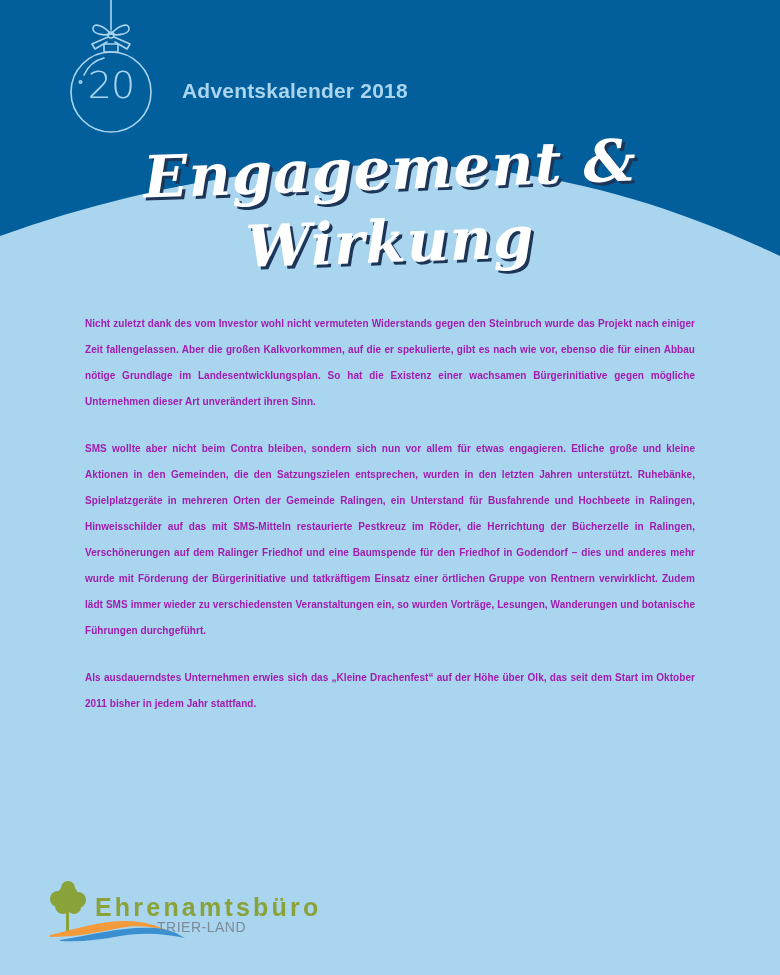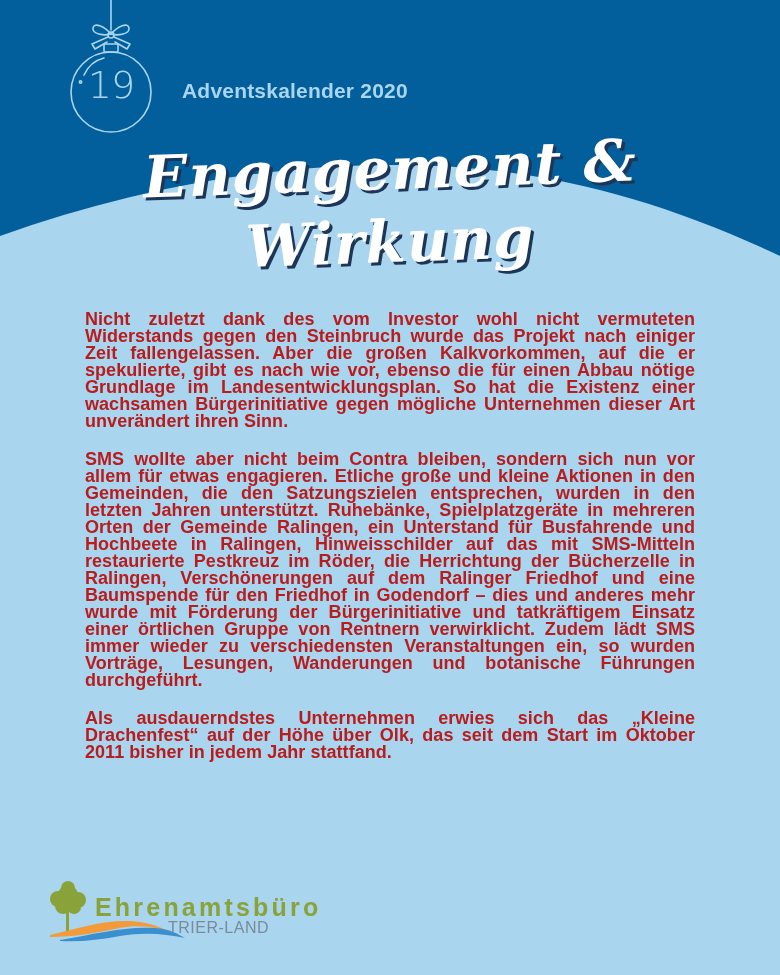--- a/index.html
+++ b/index.html
@@ -22,32 +22,32 @@
   .script-title {
     position: absolute; left: 0; width: 780px; text-align: center;
     font-family: "DejaVu Serif", serif; font-style: italic; font-weight: bold;
     color: #ffffff; line-height: 1;
     text-shadow: 3px 3px 0 #1d3557;
   }
   .script-title.l1 { top: 140px; font-size: 58px; letter-spacing: 1px; transform: rotate(-2deg); }
   .script-title.l2 { top: 213px; font-size: 58px; letter-spacing: 1px; transform: rotate(-2deg); }
   .body-text {
     position: absolute; left: 85px; width: 610px; top: 311px;
-    font-size: 18px; font-weight: bold; color: #b91c1c;
-    line-height: 17px; text-align: justify; letter-spacing: 0.05px;
+    font-size: 10px; font-weight: bold; color: #a21caf;
+    line-height: 26px; text-align: justify; letter-spacing: 0.05px;
   }
   .body-text p { margin: 0 0 21.1px 0; }
   .logo { position: absolute; left: 44px; top: 880px; width: 240px; height: 65px; }
   .logo-name {
     position: absolute; left: 95px; top: 893px;
     font-size: 25px; font-weight: bold; color: #8aa23a; letter-spacing: 3.2px;
   }
   .logo-sub {
     position: absolute; left: 157px; top: 919px;
-    font-size: 16px; color: #7c8a99; letter-spacing: 0.5px; margin-left: 11px;
+    font-size: 14px; color: #7c8a99; letter-spacing: 0.5px;
   }
 </style>
 </head>
 <body>
 
 <svg class="bg-svg" viewBox="0 0 780 975" xmlns="http://www.w3.org/2000/svg">
   <path d="M0 0 H780 V256 C640 190 520 165 395 165 C260 165 130 190 0 236 Z" fill="#035e9c"></path>
 </svg>
 
 <svg class="ornament" viewBox="60 0 100 140" xmlns="http://www.w3.org/2000/svg">
@@ -63,22 +63,22 @@
 
     <rect x="104" y="44" width="14" height="8" rx="1"></rect>
 
     <circle cx="111" cy="92" r="40"></circle>
 
     <path d="M84 75 C88 66 96 60 104 58"></path>
     <circle cx="80.5" cy="82" r="1.2"></circle>
   </g>
 </svg>
 
-<div class="day-number">19</div>
-<div class="header-title">Adventskalender 2020</div>
+<div class="day-number">20</div>
+<div class="header-title">Adventskalender 2018</div>
 
 <div class="script-title l1">Engagement &amp;</div>
 <div class="script-title l2">Wirkung</div>
 
 <div class="body-text">
   <p>Nicht zuletzt dank des vom Investor wohl nicht vermuteten Widerstands gegen den Steinbruch wurde das Projekt nach einiger Zeit fallengelassen. Aber die großen Kalkvorkommen, auf die er spekulierte, gibt es nach wie vor, ebenso die für einen Abbau nötige Grundlage im Landesentwicklungsplan. So hat die Existenz einer wachsamen Bürgerinitiative gegen mögliche Unternehmen dieser Art unverändert ihren Sinn.</p>
   <p>SMS wollte aber nicht beim Contra bleiben, sondern sich nun vor allem für etwas engagieren. Etliche große und kleine Aktionen in den Gemeinden, die den Satzungszielen entsprechen, wurden in den letzten Jahren unterstützt. Ruhebänke, Spielplatzgeräte in mehreren Orten der Gemeinde Ralingen, ein Unterstand für Busfahrende und Hochbeete in Ralingen, Hinweisschilder auf das mit SMS-Mitteln restaurierte Pestkreuz im Röder, die Herrichtung der Bücherzelle in Ralingen, Verschönerungen auf dem Ralinger Friedhof und eine Baumspende für den Friedhof in Godendorf – dies und anderes mehr wurde mit Förderung der Bürgerinitiative und tatkräftigem Einsatz einer örtlichen Gruppe von Rentnern verwirklicht. Zudem lädt SMS immer wieder zu verschiedensten Veranstaltungen ein, so wurden Vorträge, Lesungen, Wanderungen und botanische Führungen durchgeführt.</p>
   <p>Als ausdauerndstes Unternehmen erwies sich das „Kleine Drachenfest“ auf der Höhe über Olk, das seit dem Start im Oktober 2011 bisher in jedem Jahr stattfand.</p>
 </div>
 

